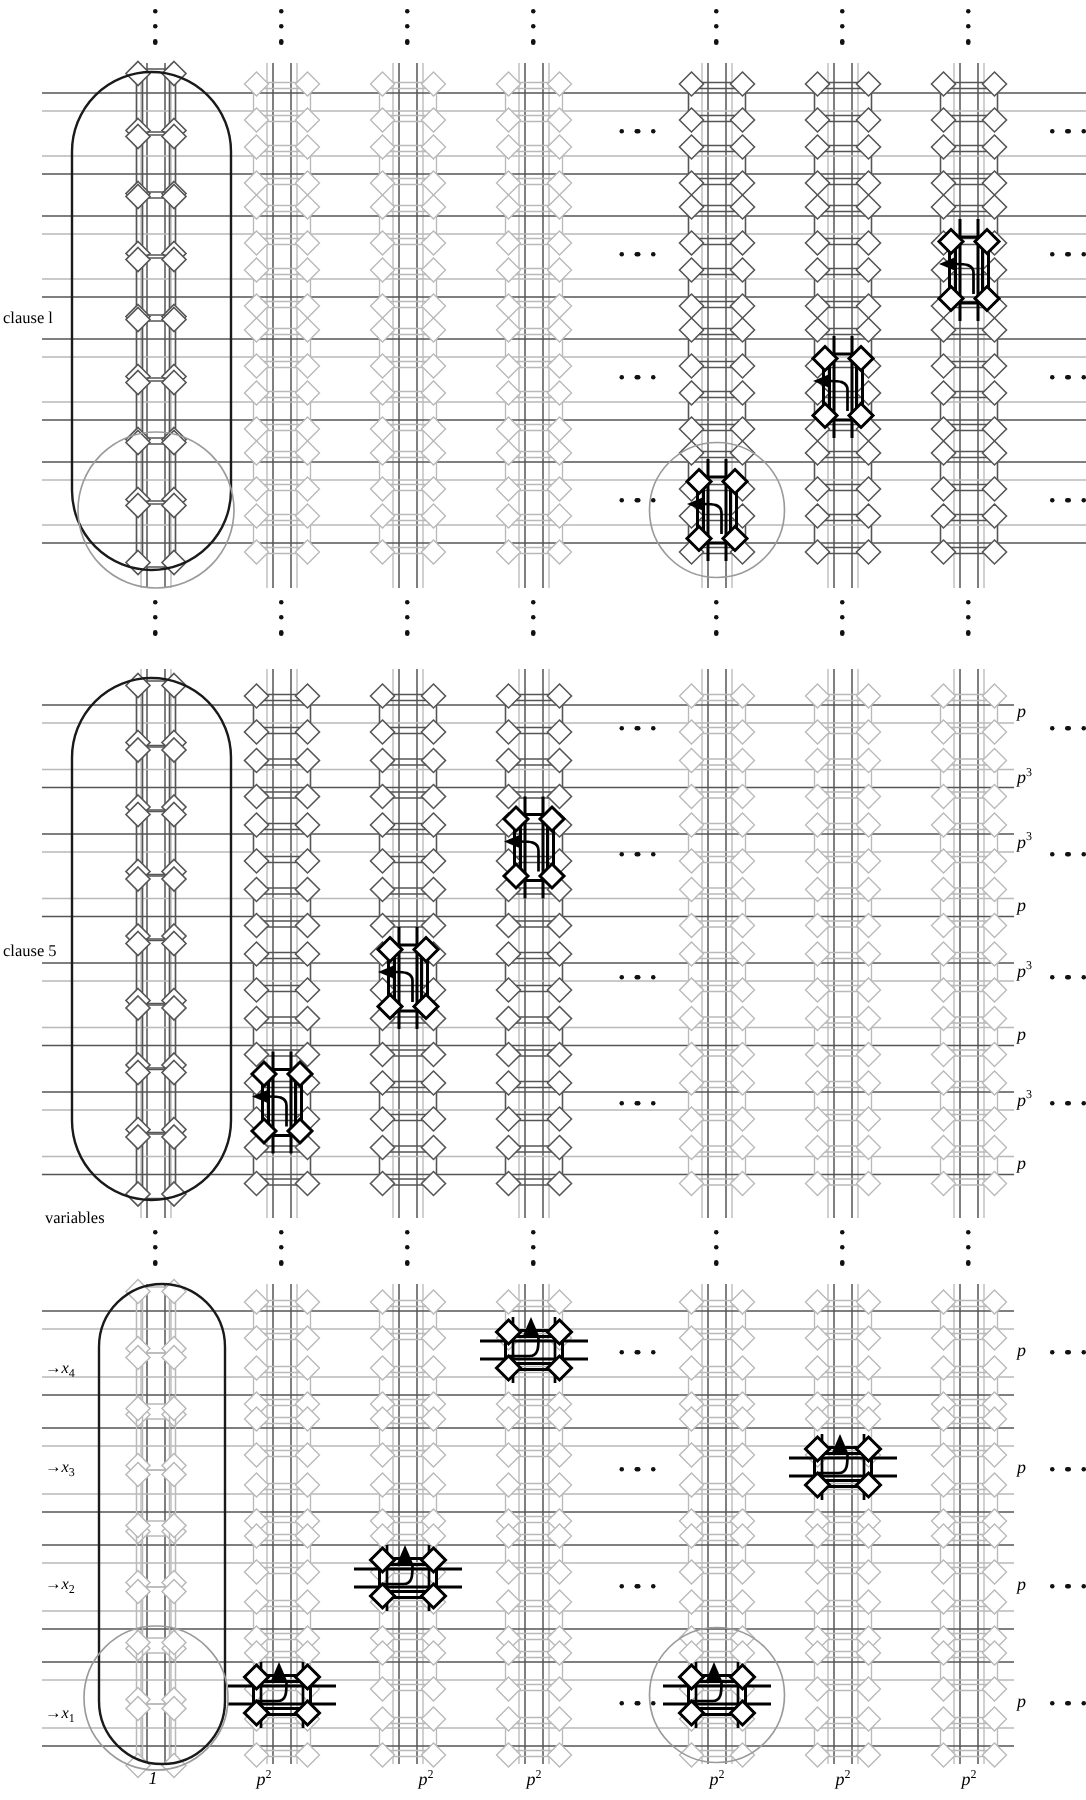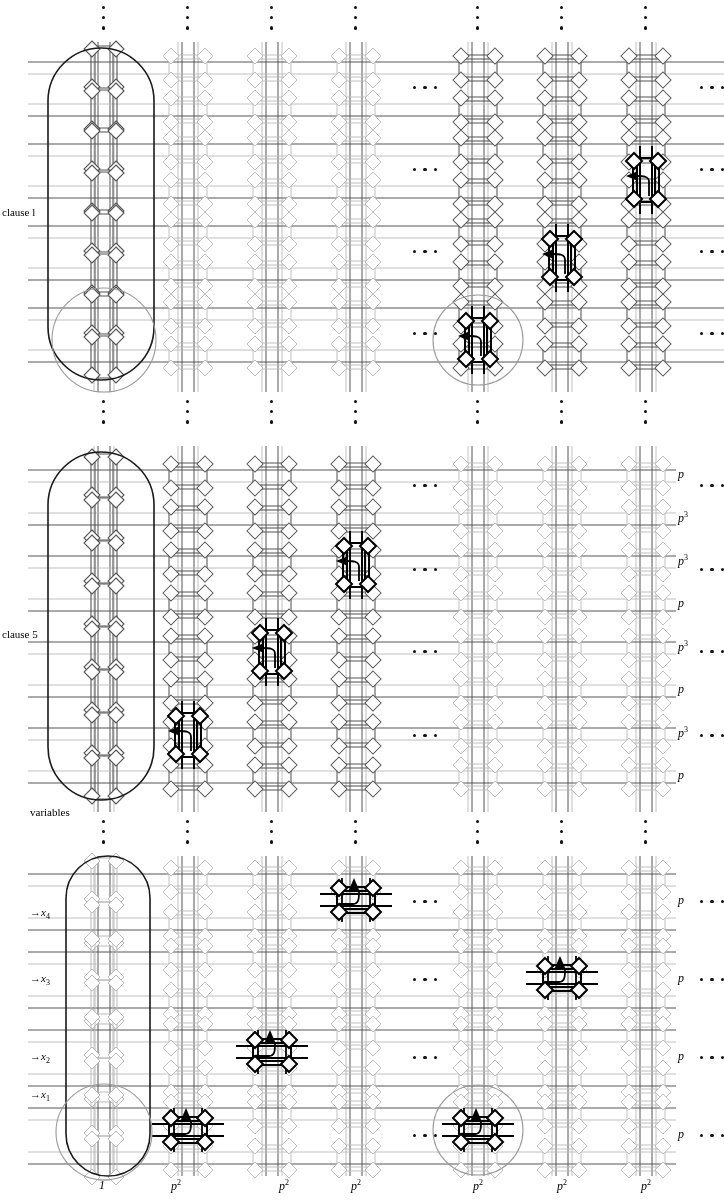--- a/index.html
+++ b/index.html
@@ -1854,21 +1854,21 @@
     </svg>
 
   <div class="lbl" id="lblClauseL" style="left:2px;top:206px;">clause <span class="it">l</span></div>
   <div class="lbl" id="lblClause1" style="left:2px;top:628px;">clause 5</div>
   <div class="lbl" id="lblVariables" style="left:6px;top:806px;margin-left:24px;">variables</div>
 
   <div id="varLabels">
       <div class="varlbl" style="left: 30px; top: 894px; margin-top: 12px;">→<em>x</em><sub>4</sub></div>
       <div class="varlbl" style="left: 30px; top: 972px; text-align: right;">→<em>x</em><sub>3</sub></div>
       <div class="varlbl" style="left: 30px; top: 1050px;">→<em>x</em><sub>2</sub></div>
-      <div class="varlbl" style="left: 30px; top: 1088px;">→<em>x</em><sub>1</sub></div>
+      <div class="varlbl" style="left: 30px; top: 1136px;">→<em>x</em><sub>1</sub></div>
     </div>
   <div id="rightLabels">
       <div class="lbl" style="left: 678px; top: 467px;"><span class="mathp">p</span></div>
       <div class="lbl" style="left: 678px; top: 510px;"><span class="mathp">p<sup>3</sup></span></div>
       <div class="lbl" style="left: 678px; top: 553px;"><span class="mathp">p<sup>3</sup></span></div>
       <div class="lbl" style="left: 678px; top: 596px;"><span class="mathp">p</span></div>
       <div class="lbl" style="left: 678px; top: 639px;"><span class="mathp">p<sup>3</sup></span></div>
       <div class="lbl" style="left: 678px; top: 682px;"><span class="mathp">p</span></div>
       <div class="lbl" style="left: 678px; top: 725px;"><span class="mathp">p<sup>3</sup></span></div>
       <div class="lbl" style="left: 678px; top: 768px;"><span class="mathp">p</span></div>

